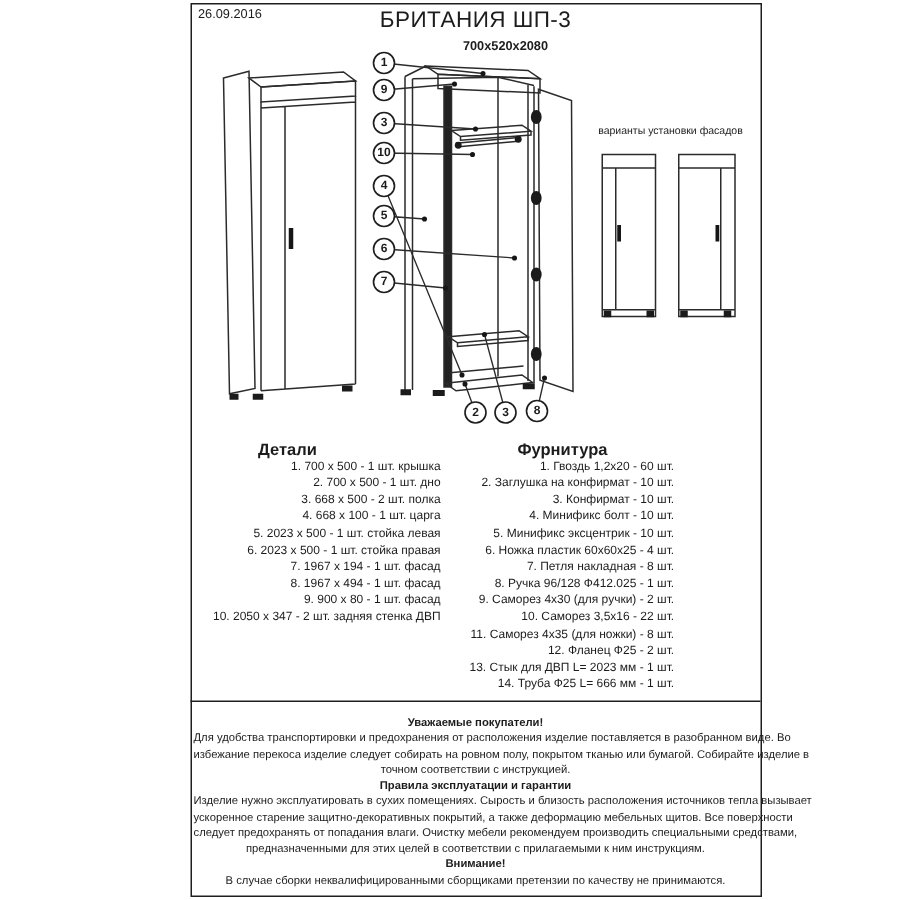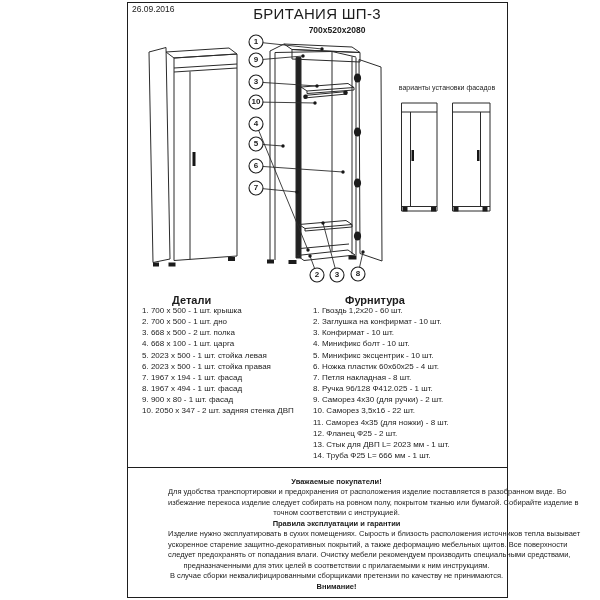--- a/index.html
+++ b/index.html
@@ -1,32 +1,32 @@
 <!DOCTYPE html>
 <html><head>
 <meta charset="utf-8">
 <style>
   html,body{margin:0;padding:0;background:#fff;}
   #canvas{position:relative;width:600px;height:600px;background:#ffffff;overflow:hidden;
           font-family:"Liberation Sans",sans-serif;color:#1c1c1c;}
-  .abs{position:absolute;}
+  .abs{position:absolute;text-align:right;}
   #page-frame{left:127px;top:2px;width:379px;height:594px;border:1.5px solid #1e1e1e;}
   #doc-date{left:132px;top:4px;font-size:8.5px;}
   #doc-title{left:127px;top:5px;width:380px;text-align:center;font-size:15px;font-weight:normal;letter-spacing:.3px;}
   #doc-dims{left:127px;top:25px;width:380px;text-align:center;font-size:8.5px;font-weight:bold;padding-left:20px;}
   #variants-label{left:396px;top:84px;width:102px;text-align:center;font-size:7px;}
   .list-heading{font-size:11px;font-weight:bold;}
   #details-heading{left:172px;top:294px;}
   #hardware-heading{left:345px;top:294px;}
   .part-list{font-size:8px;line-height:11.15px;white-space:nowrap;}
   #details-list{left:142px;top:305px;}
   #hardware-list{left:313px;top:305px;}
   #notes-divider{left:127px;top:467px;width:380px;height:0;border-top:1.3px solid #1e1e1e;}
   #notes{left:129px;top:477px;width:376px;text-align:center;font-size:7.5px;line-height:10.45px;}
-  #notes .nline{white-space:nowrap;padding-left:39px;}
+  #notes .nline{white-space:nowrap;}
   #notes .ntitle{font-weight:bold;}
   .callout-label{width:14px;height:14px;line-height:14px;text-align:center;
                  font-size:8px;font-weight:600;}
   svg{position:absolute;left:0;top:0;}
   svg *{vector-effect:non-scaling-stroke;}
 </style>
 </head>
 <body>
 
 <div id="canvas">
@@ -182,17 +182,17 @@
   <div id="notes" class="abs">
     <div class="nline ntitle">Уважаемые покупатели!</div>
     <div class="nline">Для удобства транспортировки и предохранения от расположения изделие поставляется в разобранном виде. Во</div>
     <div class="nline">избежание перекоса изделие следует собирать на ровном полу, покрытом тканью или бумагой. Собирайте изделие в</div>
     <div class="nline">точном соответствии с инструкцией.</div>
     <div class="nline ntitle">Правила эксплуатации и гарантии</div>
     <div class="nline">Изделие нужно эксплуатировать в сухих помещениях. Сырость и близость расположения источников тепла вызывает</div>
     <div class="nline">ускоренное старение защитно-декоративных покрытий, а также деформацию мебельных щитов. Все поверхности</div>
     <div class="nline">следует предохранять от попадания влаги. Очистку мебели рекомендуем производить специальными средствами,</div>
     <div class="nline">предназначенными для этих целей в соответствии с прилагаемыми к ним инструкциям.</div>
+    <div class="nline ntitle">Внимание!</div>
     <div class="nline">В случае сборки неквалифицированными сборщиками претензии по качеству не принимаются.</div>
-    <div class="nline ntitle">Внимание!</div>
   </div>
 
 </div>
 
 </body></html>

